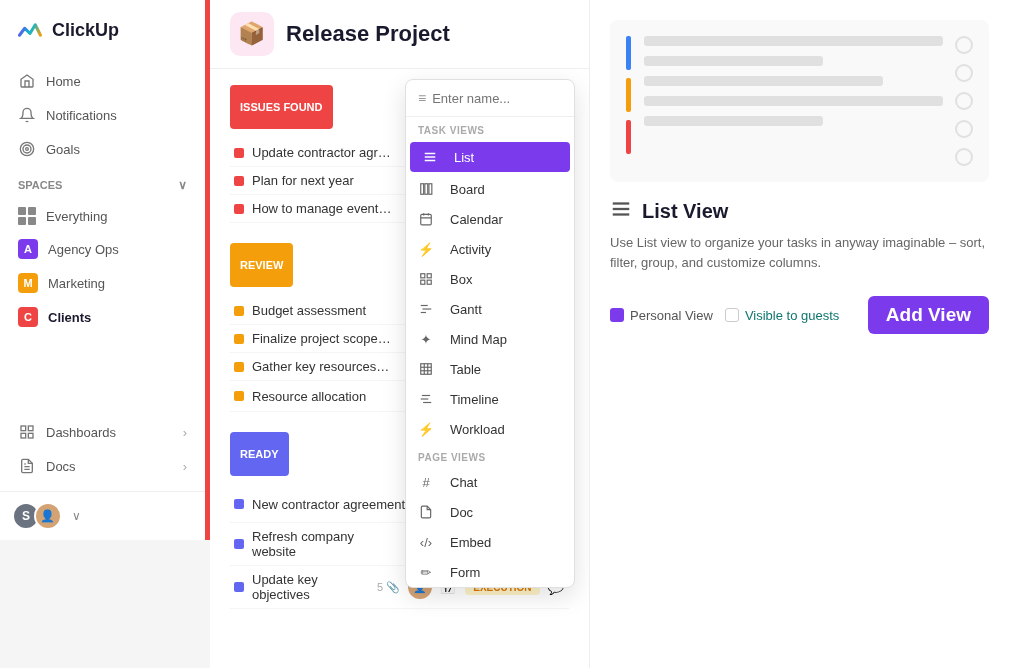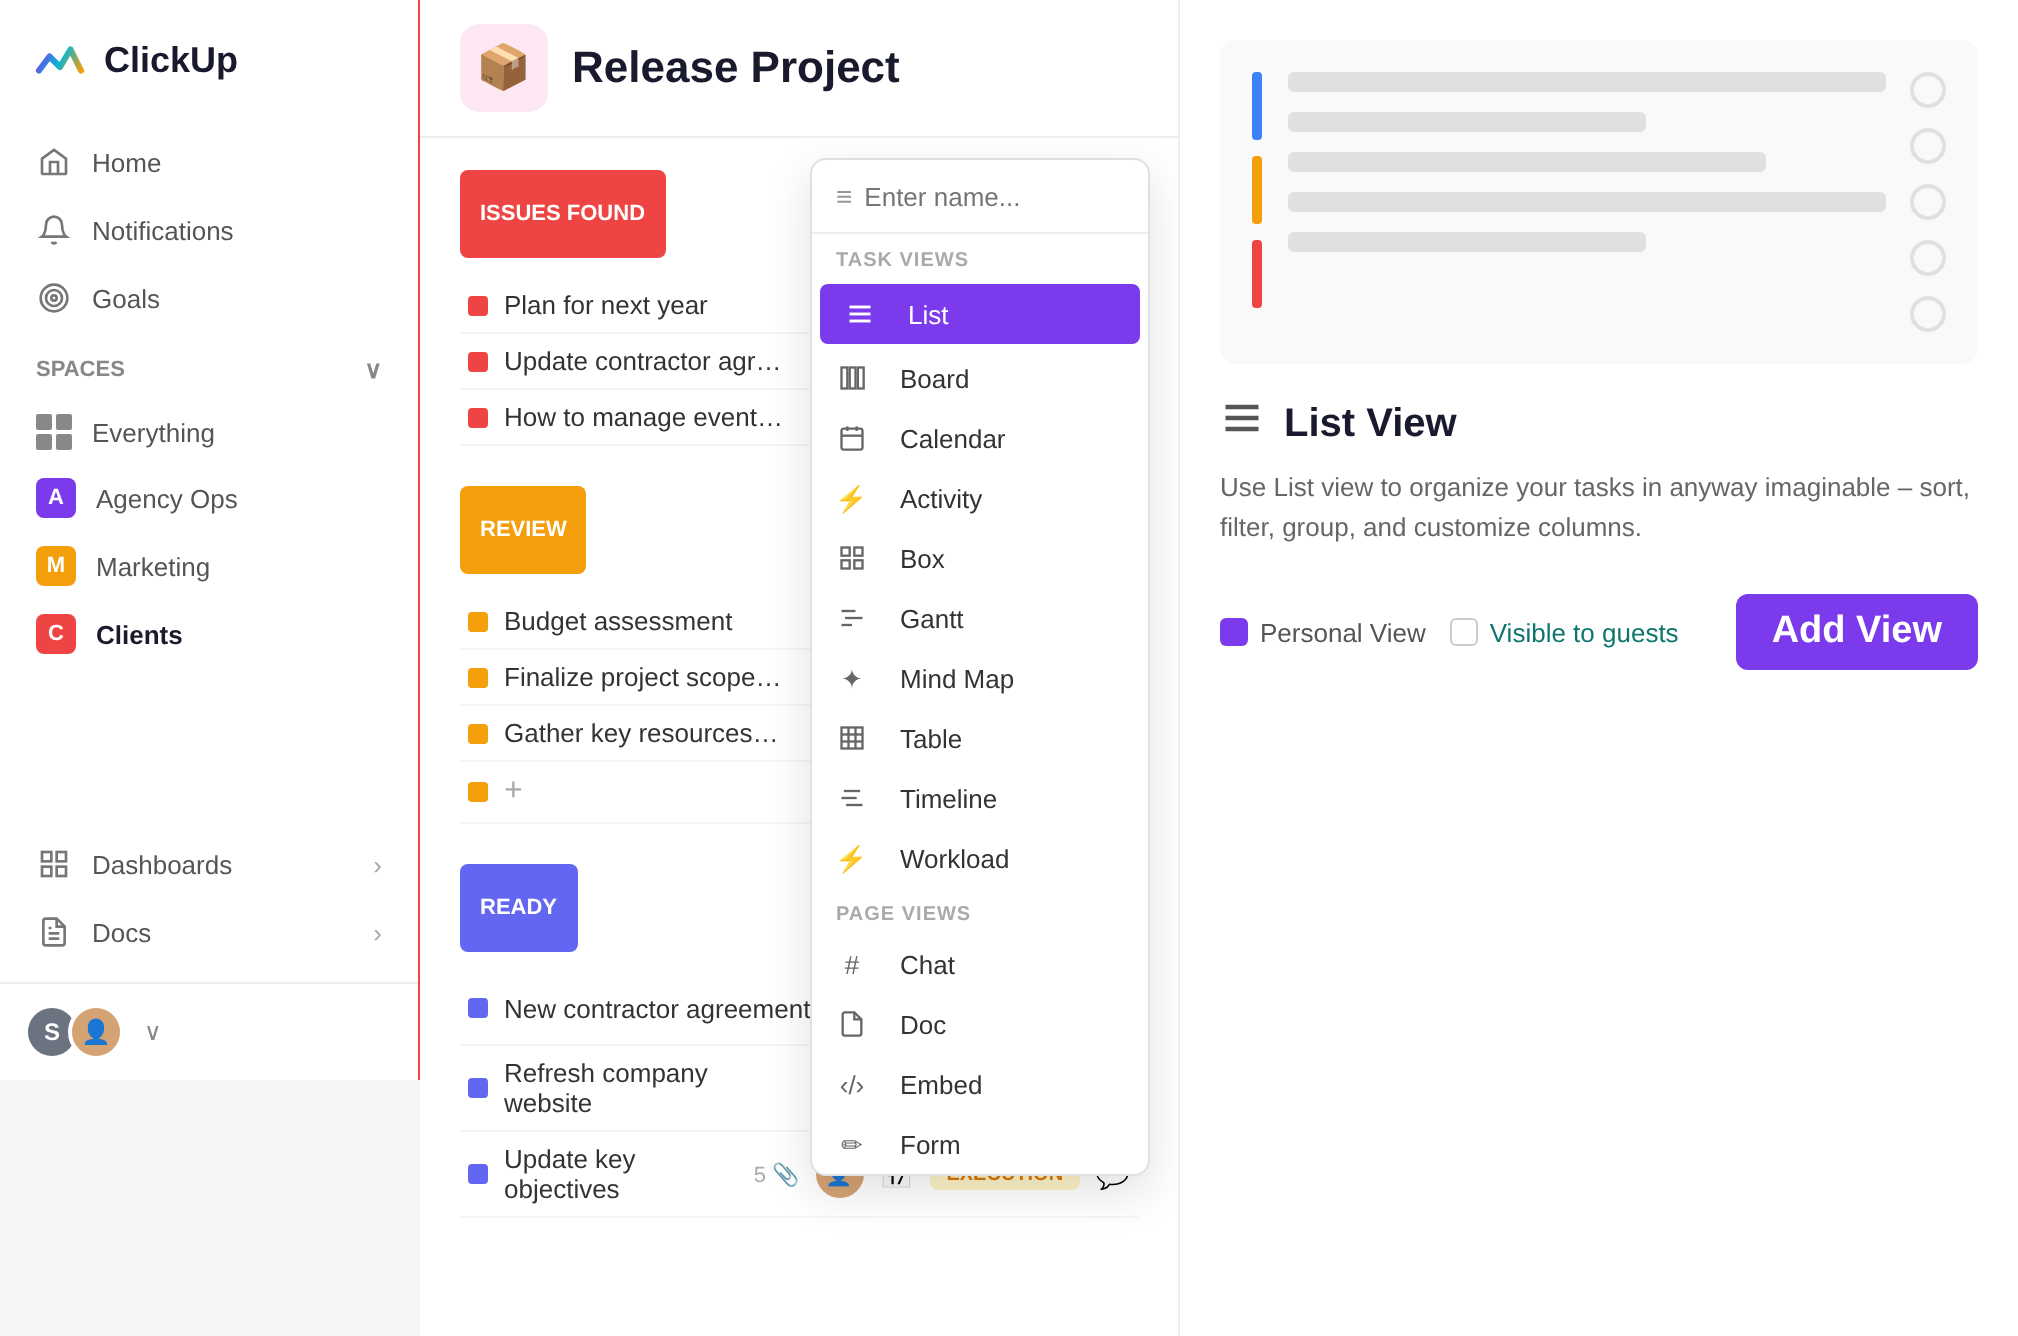--- a/index.html
+++ b/index.html
@@ -1,19 +1,19 @@
 <!DOCTYPE html>
 <html><head>
   <meta charset="utf-8">
   <style>
     * { box-sizing: border-box; margin: 0; padding: 0; }
     body { font-family: -apple-system, BlinkMacSystemFont, 'Segoe UI', sans-serif; background: #f5f5f5; display: flex; height: 668px; overflow: hidden; font-size: 13px; }
 
     
-    .sidebar { width: 210px; background: #fff; border-right: 1px solid #ef4444; display: flex; flex-direction: column; height: 540px; flex-shrink: 0; justify-content: center; }
+    .sidebar { width: 210px; background: #fff; border-right: 5px solid #ef4444; display: flex; flex-direction: column; height: 540px; flex-shrink: 0; justify-content: center; }
     .sidebar-logo { display: flex; align-items: center; gap: 8px; padding: 16px 16px; }
     .logo-icon { width: 28px; height: 28px; }
     .logo-text { font-size: 18px; font-weight: 700; color: #1a1a2e; }
     .sidebar-nav { padding: 4px 8px; }
     .nav-item { display: flex; align-items: center; gap: 10px; padding: 8px 10px; border-radius: 6px; cursor: pointer; color: #555; font-size: 13px; }
     .nav-icon { width: 18px; height: 18px; display: flex; align-items: center; justify-content: center; color: #777; font-size: 14px; }
     .spaces-header { display: flex; align-items: center; justify-content: space-between; padding: 8px 18px 4px; color: #888; font-size: 11px; font-weight: 600; text-transform: uppercase; }
     .spaces-header .arrow { font-size: 12px; }
     .space-item { display: flex; align-items: center; gap: 10px; padding: 7px 10px; border-radius: 6px; cursor: pointer; color: #555; font-size: 13px; }
     .space-avatar { width: 20px; height: 20px; border-radius: 4px; display: flex; align-items: center; justify-content: center; font-size: 11px; font-weight: 700; color: #fff; }
@@ -214,25 +214,25 @@
     <div class="project-icon">📦</div>
     <span class="project-title">Release Project</span>
   </div>
 
   <div class="main-body" style="position:relative;">
 
     <div class="task-section">
       <div class="section-badge badge-issues">ISSUES FOUND</div>
       <div class="task-item">
         <div class="task-dot dot-red"></div>
+        <span class="task-text">Update contractor agr…</span>
+      </div>
+      <div class="task-item">
+        <div class="task-dot dot-red"></div>
         <span class="task-text">Plan for next year</span>
-      </div>
-      <div class="task-item">
-        <div class="task-dot dot-red"></div>
-        <span class="task-text">Update contractor agr…</span>
       </div>
       <div class="task-item">
         <div class="task-dot dot-red"></div>
         <span class="task-text">How to manage event…</span>
       </div>
     </div>
 
     <div class="task-section">
       <div class="section-badge badge-review">REVIEW</div>
       <div class="task-item">
@@ -243,20 +243,21 @@
       <div class="task-item">
         <div class="task-dot dot-yellow"></div>
         <span class="task-text">Finalize project scope…</span>
       </div>
       <div class="task-item">
         <div class="task-dot dot-yellow"></div>
         <span class="task-text">Gather key resources…</span>
       </div>
       <div class="task-item">
         <div class="task-dot dot-yellow"></div>
+        <span class="task-text">Resource allocation</span>
         <span class="add-btn">+</span>
       </div>
     </div>
 
     <div class="task-section">
       <div class="section-badge badge-ready">READY</div>
       <div class="task-item">
         <div class="task-dot dot-blue"></div>
         <span class="task-text">New contractor agreement</span>
         <div class="task-meta">

